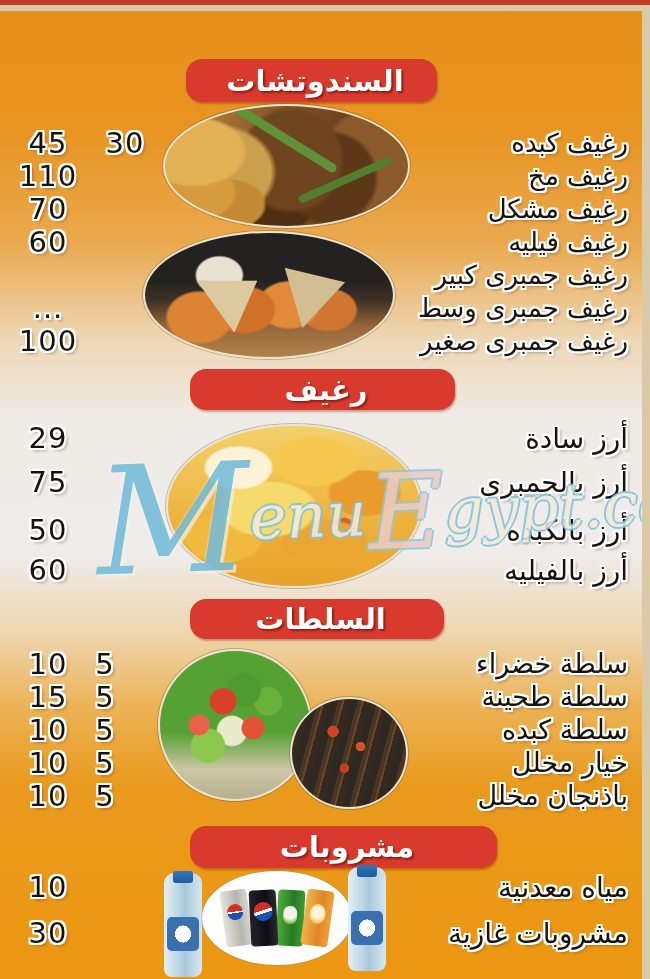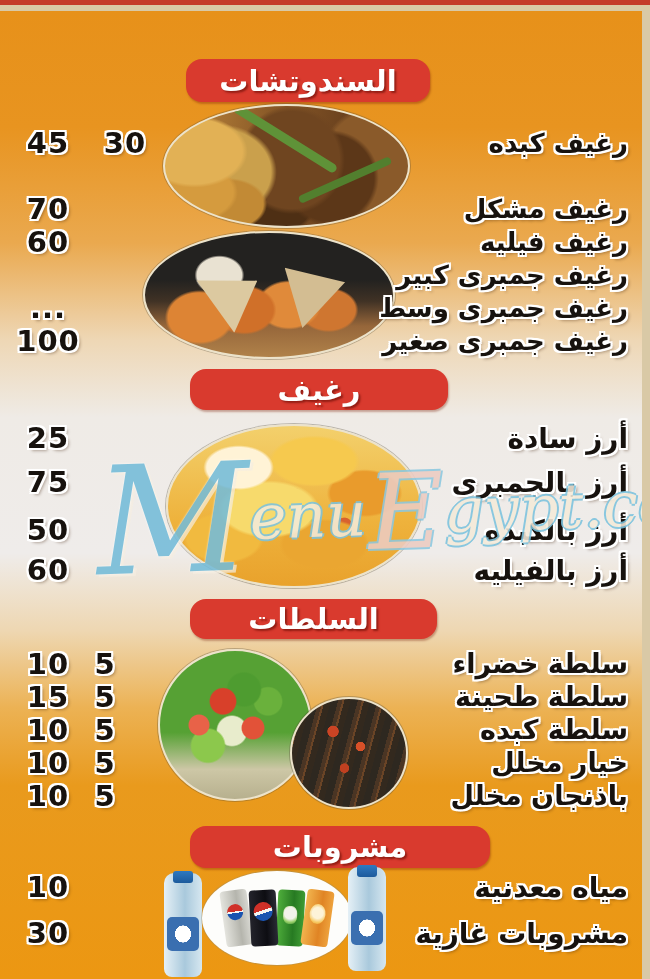--- a/index.html
+++ b/index.html
@@ -18,35 +18,36 @@
       #efebe6 42%, #efecea 56%, #eed7b2 64%, #ecb254 72%,
       #e99a1d 80%, #ec9712 100%);
     overflow:hidden;
   }
 
   
   .banner{
     position:absolute;background:#d93a2e;border-radius:16px;
     display:flex;align-items:center;justify-content:center;
     box-shadow:1px 2px 2px rgba(120,30,10,.35);
+    padding-left:7px;
   }
   .banner span{
     color:#ffffff;font-weight:bold;font-size:29px;letter-spacing:2px;
     text-shadow:2px 2px 2px rgba(110,15,8,.65);
     direction:rtl;
   }
   .b1{left:186px;top:48px;width:244px;height:43px;}
   .b2{left:190px;top:358px;width:258px;height:41px;}
   .b3{left:190px;top:588px;width:247px;height:40px;}
   .b4{left:190px;top:815px;width:300px;height:42px;}
 
   
   .row{position:absolute;left:0;width:642px;display:flex;align-items:center;}
   .otl{
-    color:#17120e;font-weight:bold;
+    color:#17120e;font-weight:normal;
     text-shadow:
       -2px -2px 0 #fff, 2px -2px 0 #fff, -2px 2px 0 #fff, 2px 2px 0 #fff,
       -2px 0 0 #fff, 2px 0 0 #fff, 0 -2px 0 #fff, 0 2px 0 #fff,
       3px 3px 3px rgba(60,30,5,.35);
   }
   .p1{width:96px;text-align:center;font-size:29px;letter-spacing:1px;flex:0 0 auto;}
   .p2{width:58px;text-align:center;font-size:29px;letter-spacing:1px;flex:0 0 auto;}
   .nm{margin-left:auto;padding-right:14px;direction:rtl;text-align:left;font-size:26px;white-space:nowrap;}
   .s1{height:33px;}
   .s2{height:44px;}
@@ -183,20 +184,25 @@
   </div>
 
   <div class="ph ph-liver"></div>
   <div class="ph ph-shrimp"></div>
 
   <div class="row s1" style="top:115px">
     <span class="p1 otl">45</span>
     <span class="p2 otl">30</span>
     <span class="nm otl">رغيف كبده</span>
   </div>
+  <div class="row s1" style="top:148px">
+    <span class="p1 otl">110</span>
+    <span class="p2 otl"></span>
+    <span class="nm otl">رغيف مخ</span>
+  </div>
   <div class="row s1" style="top:181px">
     <span class="p1 otl">70</span>
     <span class="p2 otl"></span>
     <span class="nm otl">رغيف مشكل</span>
   </div>
   <div class="row s1" style="top:214px">
     <span class="p1 otl">60</span>
     <span class="p2 otl"></span>
     <span class="nm otl">رغيف فيليه</span>
   </div>
@@ -215,21 +221,21 @@
     <span class="nm otl">رغيف جمبرى صغير</span>
   </div>
 
   <div class="banner b2">
     <span>رغيف</span>
   </div>
 
   <div class="ph ph-rice"></div>
 
   <div class="row s2" style="top:405px">
-    <span class="p1 otl">25</span>
+    <span class="p1 otl">29</span>
     <span class="nm otl">أرز سادة</span>
   </div>
   <div class="row s2" style="top:449px">
     <span class="p1 otl">75</span>
     <span class="nm otl">أرز بالجمبرى</span>
   </div>
   <div class="row s2" style="top:497px">
     <span class="p1 otl">50</span>
     <span class="nm otl">أرز بالكبده</span>
   </div>

